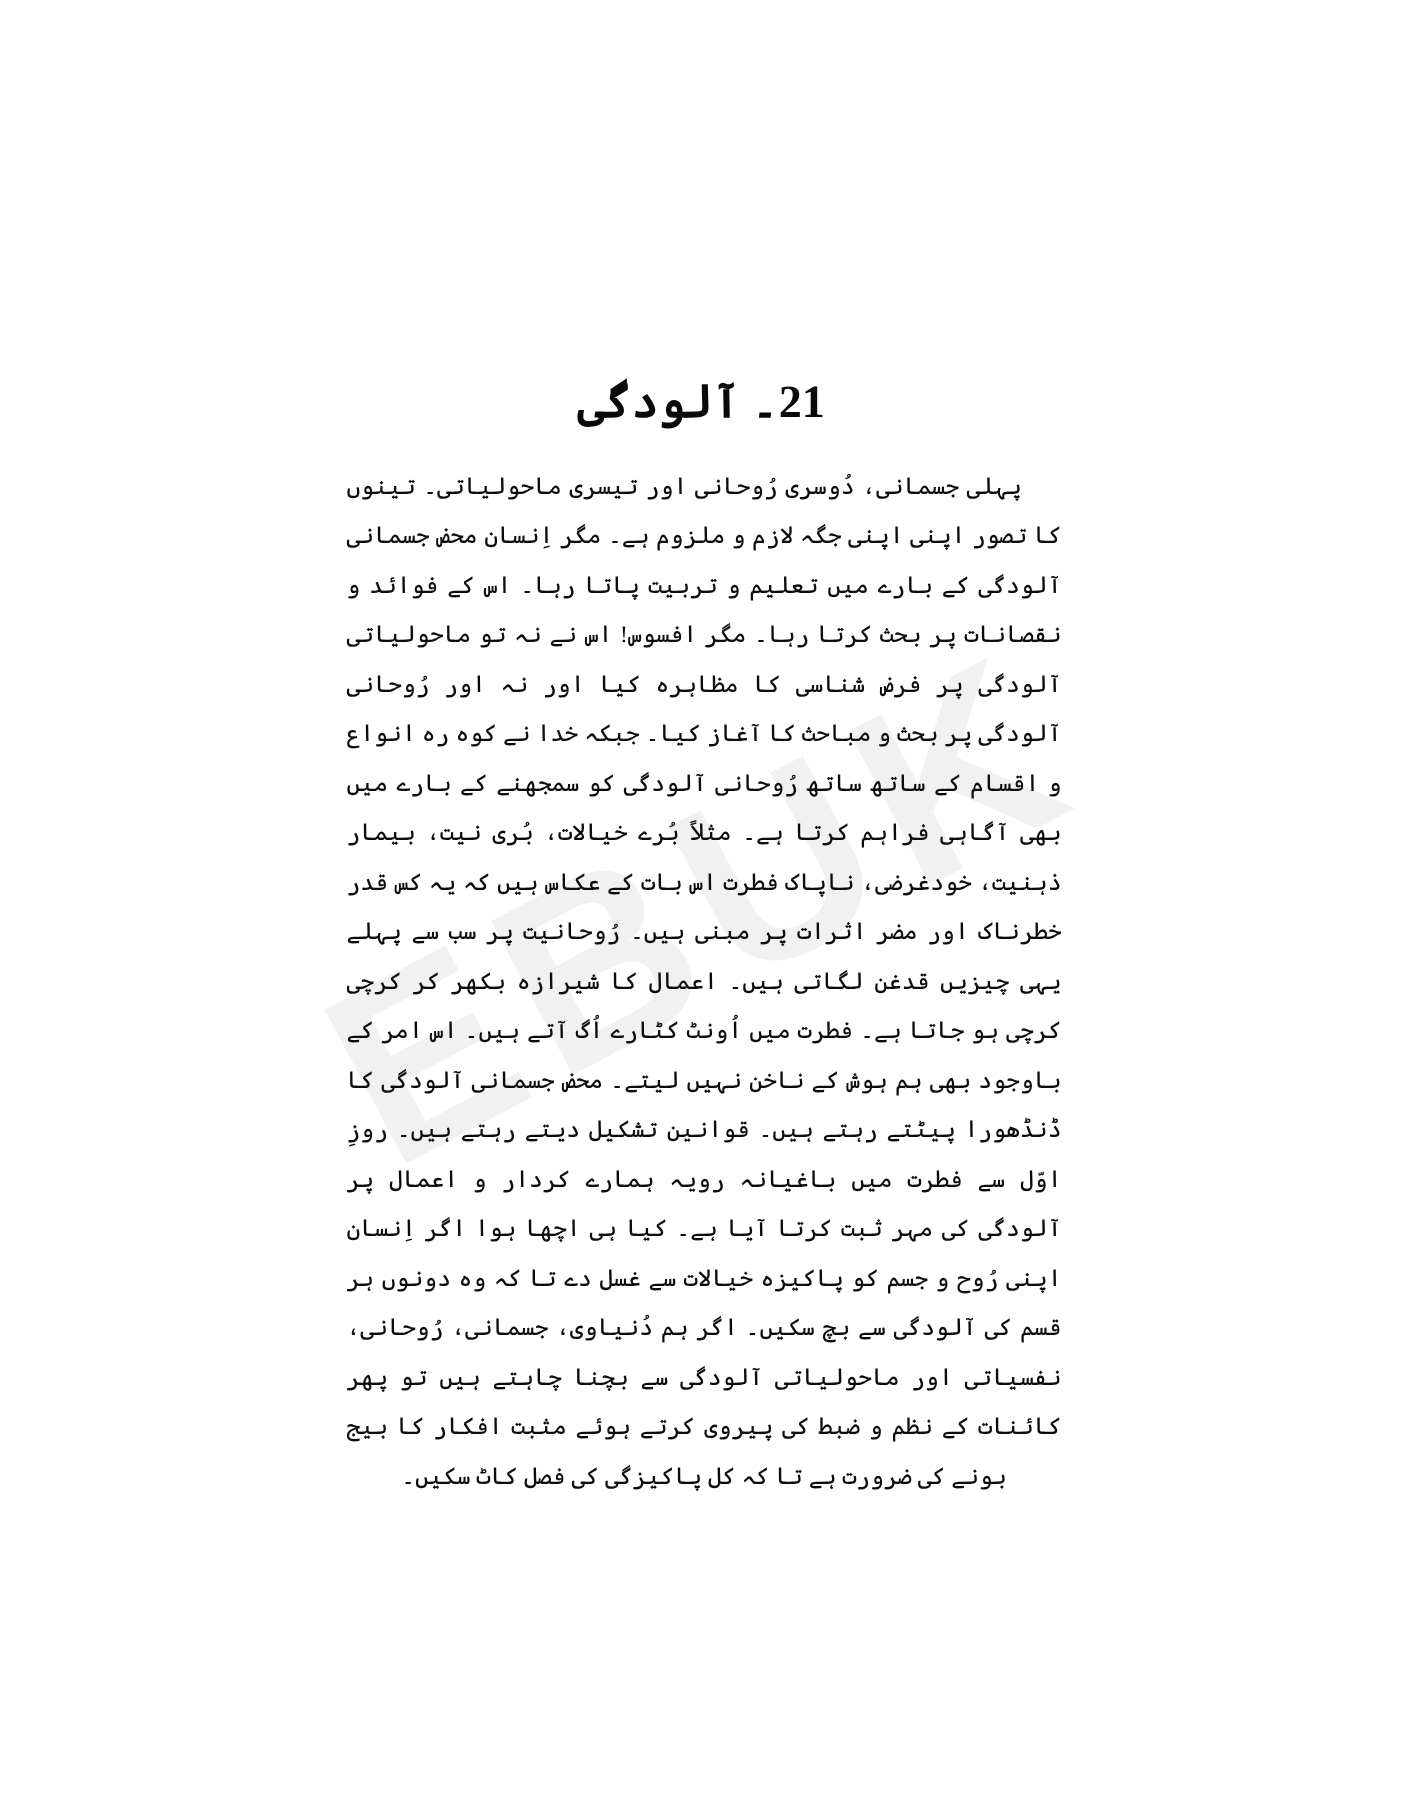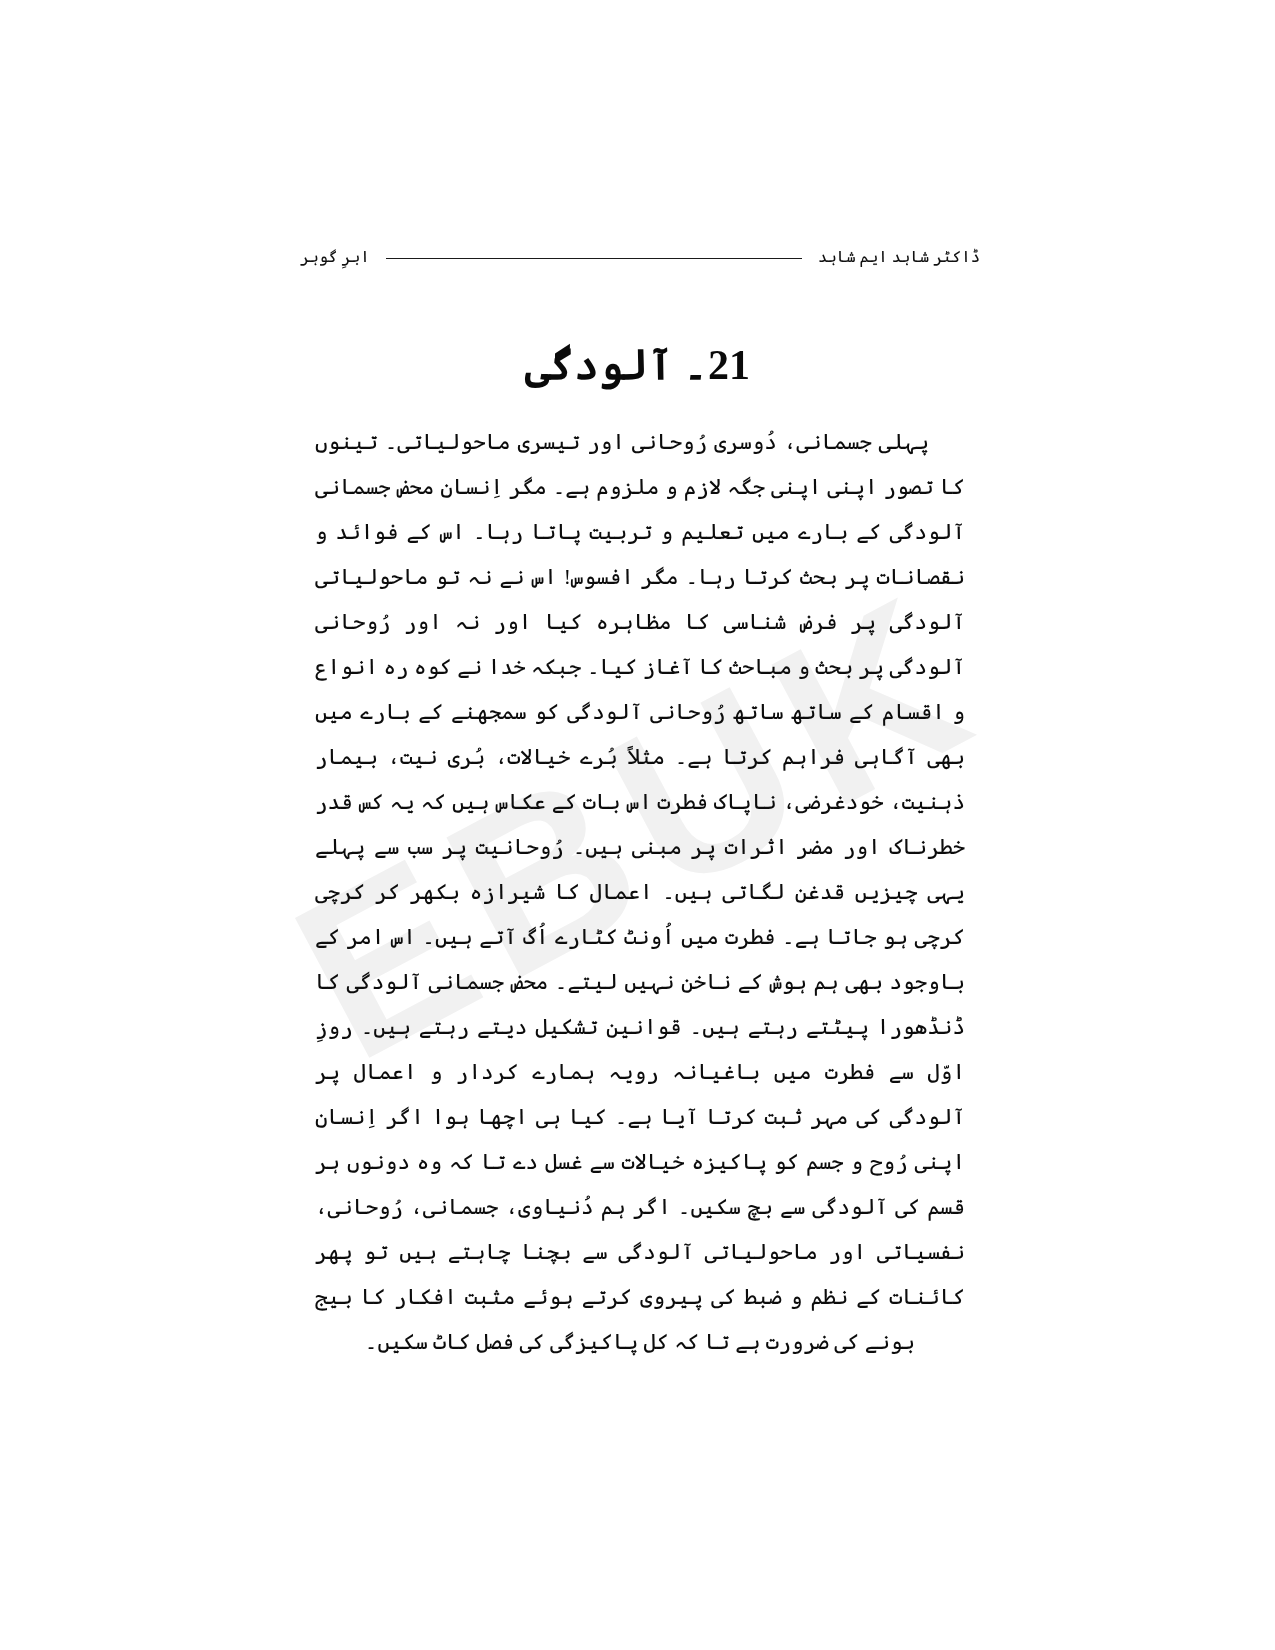--- a/index.html
+++ b/index.html
@@ -121,25 +121,20 @@
 </style>
 </head>
 <body>
 
 <div class="page">
 
   <div class="watermark">
     <span>EBUK</span>
   </div>
 
-  <div class="header">
-    <div class="header-right">ابرِ گوہر</div>
-    <div class="header-rule"></div>
-    <div class="header-left">ڈاکٹر شاہد ایم شاہد</div>
-  </div>
 
   <div class="chapter-title">21۔ آلودگی</div>
 
   <div class="body-text">
     <p class="last">پہلی جسمانی، دُوسری رُوحانی اور تیسری ماحولیاتی۔ تینوں کا تصور اپنی اپنی جگہ لازم و ملزوم ہے۔ مگر اِنسان محض جسمانی آلودگی کے بارے میں تعلیم و تربیت پاتا رہا۔ اس کے فوائد و نقصانات پر بحث کرتا رہا۔ مگر افسوس! اس نے نہ تو ماحولیاتی آلودگی پر فرض شناسی کا مظاہرہ کیا اور نہ اور رُوحانی آلودگی پر بحث و مباحث کا آغاز کیا۔ جبکہ خدا نے کوہ رہ انواع و اقسام کے ساتھ ساتھ رُوحانی آلودگی کو سمجھنے کے بارے میں بھی آگاہی فراہم کرتا ہے۔ مثلاً بُرے خیالات، بُری نیت، بیمار ذہنیت، خودغرضی، ناپاک فطرت اس بات کے عکاس ہیں کہ یہ کس قدر خطرناک اور مضر اثرات پر مبنی ہیں۔ رُوحانیت پر سب سے پہلے یہی چیزیں قدغن لگاتی ہیں۔ اعمال کا شیرازہ بکھر کر کرچی کرچی ہو جاتا ہے۔ فطرت میں اُونٹ کٹارے اُگ آتے ہیں۔ اس امر کے باوجود بھی ہم ہوش کے ناخن نہیں لیتے۔ محض جسمانی آلودگی کا ڈنڈھورا پیٹتے رہتے ہیں۔ قوانین تشکیل دیتے رہتے ہیں۔ روزِ اوّل سے فطرت میں باغیانہ رویہ ہمارے کردار و اعمال پر آلودگی کی مہر ثبت کرتا آیا ہے۔ کیا ہی اچھا ہوا اگر اِنسان اپنی رُوح و جسم کو پاکیزہ خیالات سے غسل دے تا کہ وہ دونوں ہر قسم کی آلودگی سے بچ سکیں۔ اگر ہم دُنیاوی، جسمانی، رُوحانی، نفسیاتی اور ماحولیاتی آلودگی سے بچنا چاہتے ہیں تو پھر کائنات کے نظم و ضبط کی پیروی کرتے ہوئے مثبت افکار کا بیج بونے کی ضرورت ہے تا کہ کل پاکیزگی کی فصل کاٹ سکیں۔</p>
   </div>
 
 
 </div>
 

